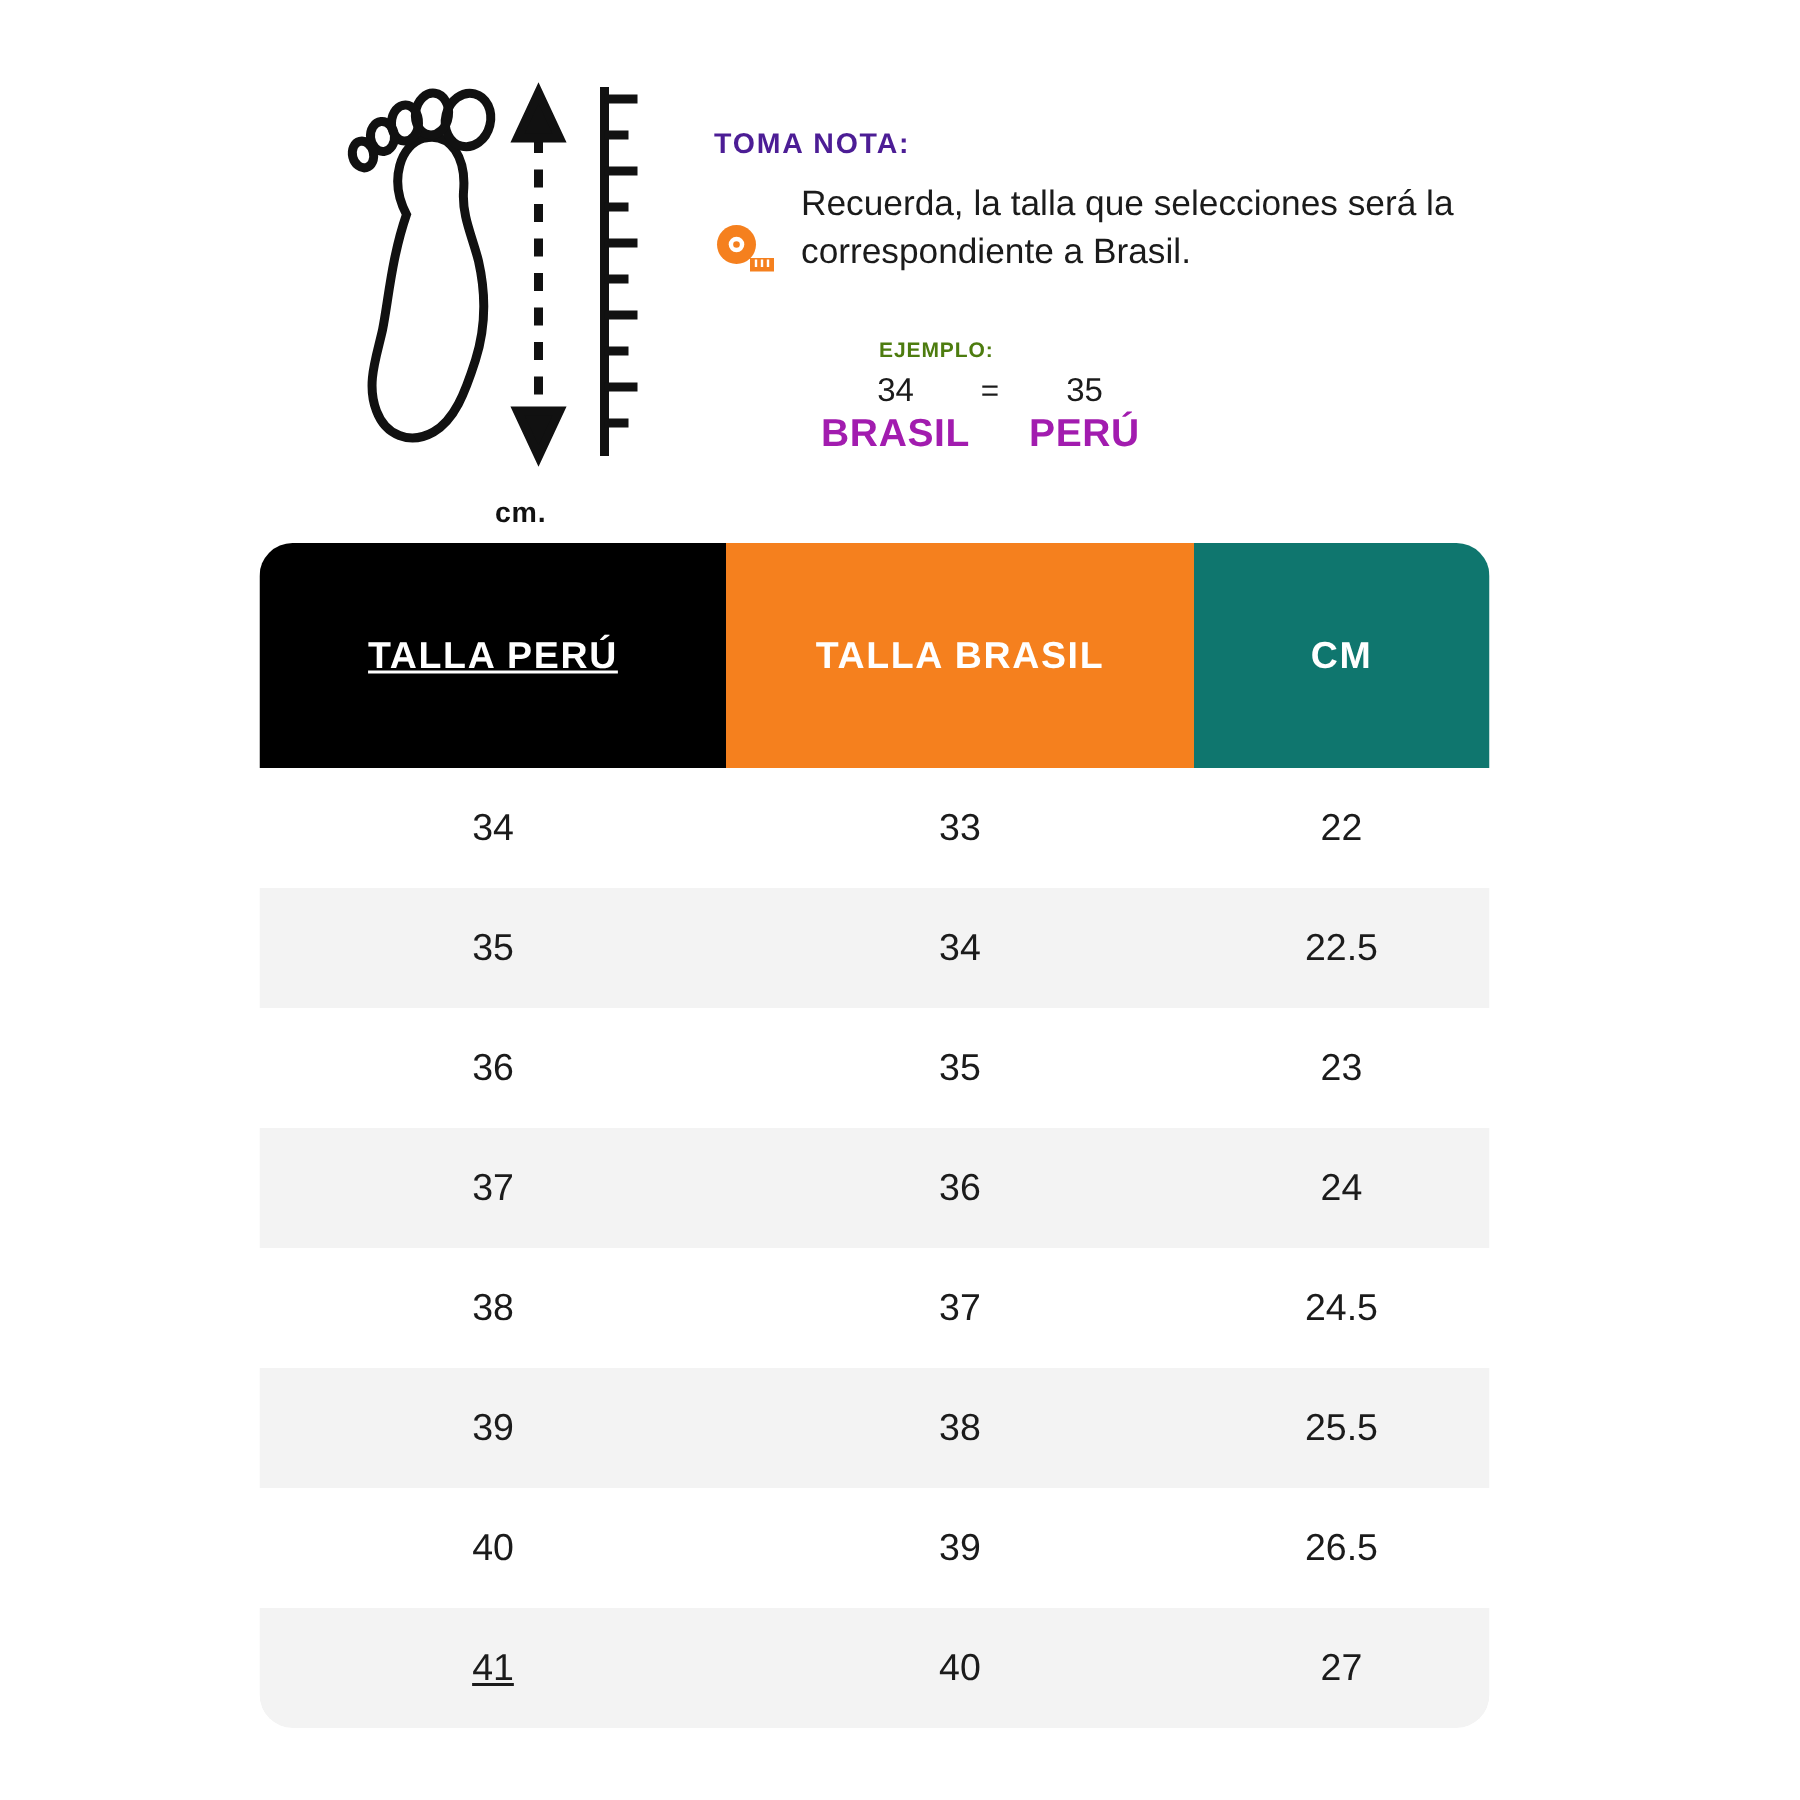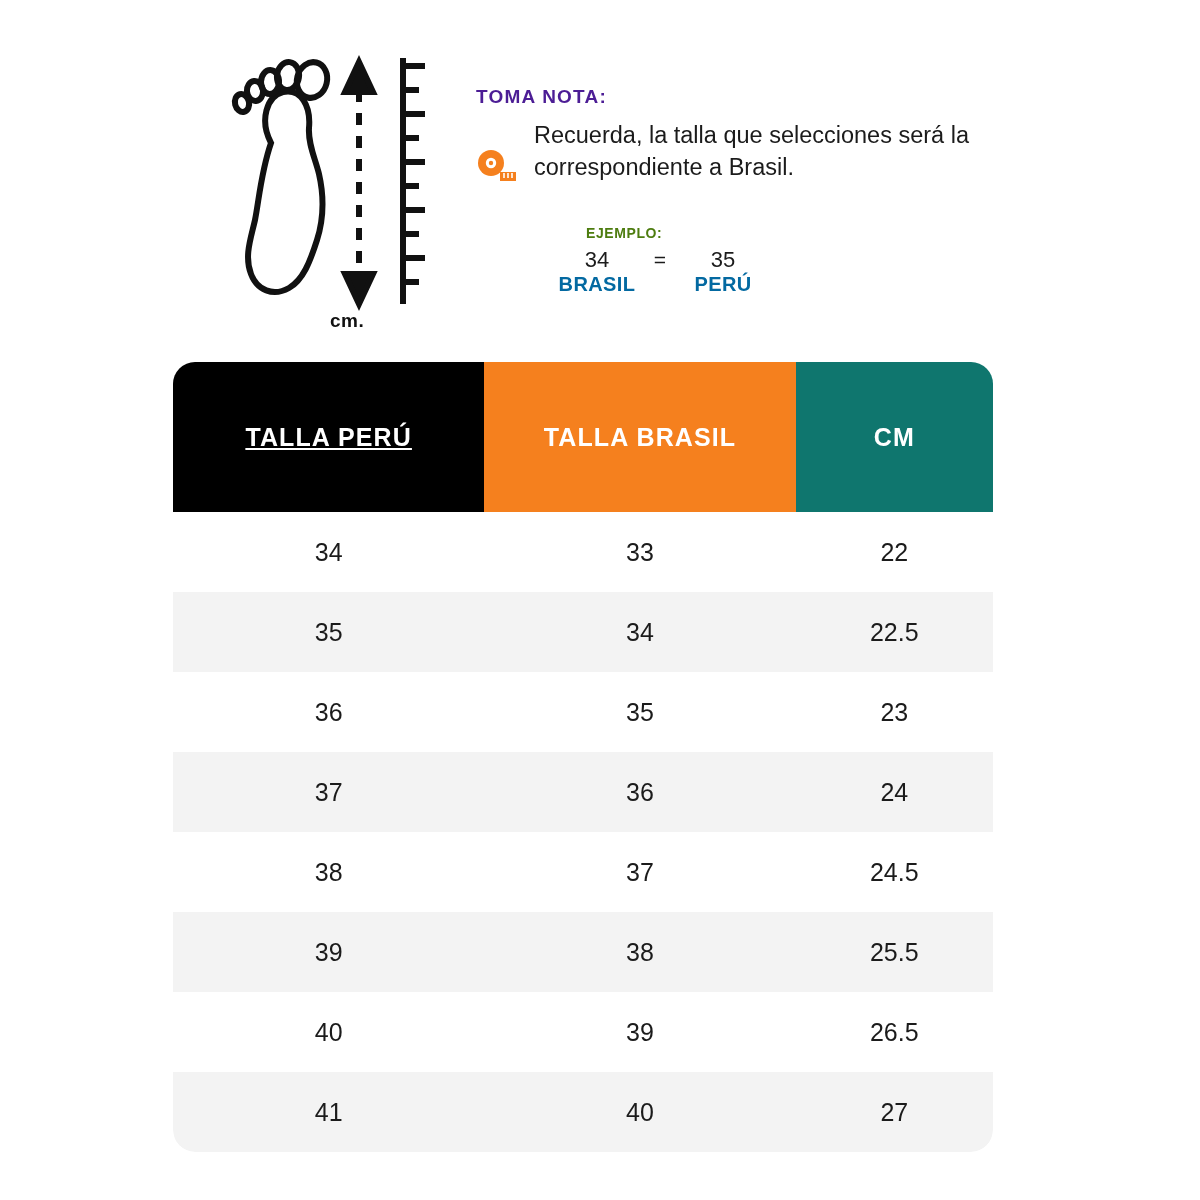--- a/index.html
+++ b/index.html
@@ -34,21 +34,21 @@
   .foot-graphic {
     position: absolute;
     left: 213px;
     top: 48px;
     width: 230px;
     height: 280px;
   }
   .cm-label {
     position: absolute;
     left: 330px;
-    top: 310px;
+    top: 332px;
     font-size: 19px;
     font-weight: bold;
     letter-spacing: 0.5px;
     color: #111;
   }
 
   .note-block {
     position: absolute;
     left: 476px;
     top: 86px;
@@ -103,23 +103,23 @@
   }
   .example-num {
     font-size: 22px;
     color: #1b1b1b;
   }
   .example-eq {
     font-size: 21px;
     color: #1b1b1b;
   }
   .example-country {
-    font-size: 20px;
-    font-weight: bold;
-    color: #0369a1;
+    font-size: 26px;
+    font-weight: bold;
+    color: #a21caf;
     letter-spacing: 0.4px;
   }
 
   
   .table-wrap {
     position: absolute;
     left: 173px;
     top: 362px;
     width: 820px;
     border-radius: 22px;
@@ -152,20 +152,21 @@
   }
   .table tbody tr.alt td {
     background: #F3F3F3;
   }
   .cell-brasil {
     color: #F5801E;
   }
   
   .table tbody tr:last-child td:first-child {
     border-bottom-left-radius: 22px;
+    text-decoration: underline;
   }
   .table tbody tr:last-child td:last-child {
     border-bottom-right-radius: 22px;
   }
 </style>
 </head>
 <body>
 
 <div class="page">
 

